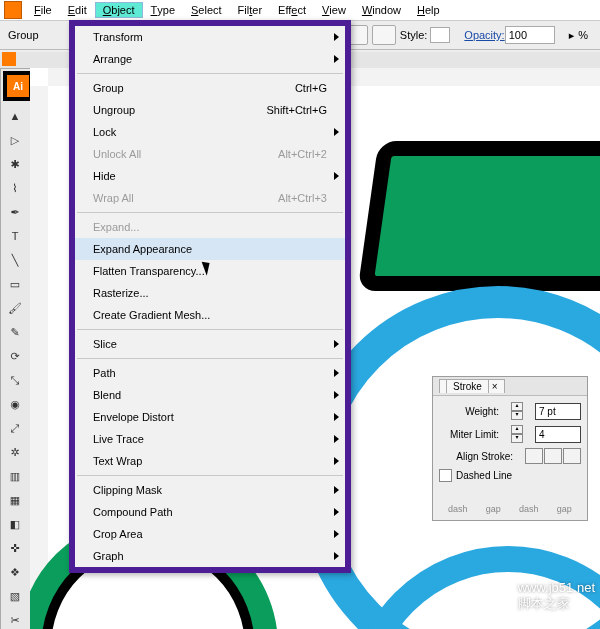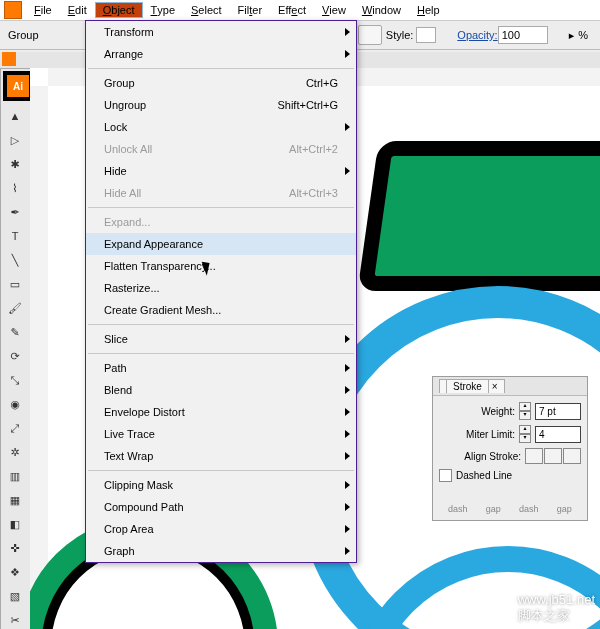--- a/index.html
+++ b/index.html
@@ -1,67 +1,67 @@
 <!DOCTYPE html>
 <html><head>
 <meta charset="utf-8">
 <style>
 html,body{margin:0;padding:0;font-family:Tahoma,Arial,sans-serif;font-size:11px;background:#ededed;color:#000;width:600px;height:629px;overflow:hidden}
 body{position:relative}
 .menubar{display:flex;align-items:center;height:20px;background:#fff;border-bottom:1px solid #ccc;padding-left:4px}
 .app-icon{width:16px;height:16px;background:#ff7a00;border:1px solid #c05a00;margin-right:4px}
 .menubar-item{padding:2px 8px;cursor:default}
 .menubar-item span{display:inline-block}
-.menubar-item.active{background:#c2410c;border:1px solid #8fb7d9;padding:1px 7px}
+.menubar-item.active{background:#5eead4;border:1px solid #8fb7d9;padding:1px 7px}
 .ul{text-decoration:underline}
 .optbar{display:flex;align-items:center;height:28px;background:#ededed;border-bottom:1px solid #bbb;padding:0 8px}
 .opt-label{margin-right:18px}
 .optbtn{width:22px;height:18px;background:#f6f6f6;border:1px solid #aaa;border-radius:2px;margin-right:4px}
-.optfield{display:flex;align-items:center;margin-right:21px}
+.optfield{display:flex;align-items:center;margin-right:14px}
 .optfield input{width:42px;height:14px;border:1px solid #aaa;font-size:11px;padding:1px 3px}
 .swatch{width:18px;height:14px;border:1px solid #aaa;background:#fff;margin-left:3px}
 .link{color:#1a4aa8;text-decoration:underline}
 .tabbar{height:18px;background:#e5e5e5;border-bottom:1px solid #aaa}
 .tabbar .orange{width:14px;height:14px;background:#ff7a00;margin:2px}
 .toolbox{position:absolute;left:0;top:68px;width:26px;background:#e8e8e8;border:1px solid #aaa;padding:2px;display:flex;flex-direction:column;gap:3px}
 .ai-badge{width:22px;height:22px;background:#ff7a00;color:#fff;font-weight:bold;font-size:10px;display:flex;align-items:center;justify-content:center;border:4px solid #000000}
 .tool{width:22px;height:22px;display:flex;align-items:center;justify-content:center;background:#e8e8e8;border:1px solid transparent;color:#333}
 .canvas{position:absolute;left:30px;top:68px;right:0;bottom:0;background:#fff;overflow:hidden}
 .rulerh{position:absolute;left:18px;top:0;right:0;height:18px;background:#f3f3f3;border-bottom:1px solid #bbb}
 .rulerv{position:absolute;left:0;top:18px;width:18px;bottom:0;background:#f3f3f3;border-right:1px solid #bbb}
 .art{position:absolute;left:18px;top:18px;right:0;bottom:0;background:#fff}
 .shape1{position:absolute;top:55px;left:320px;width:270px;height:120px;background:#0a9d5b;border:15px solid #000;border-radius:18px;transform:skewX(-8deg)}
 .shape2{position:absolute;top:200px;left:250px;width:400px;height:400px;border:32px solid #2aa8e0;border-radius:50%;box-sizing:border-box}
 .shape3{position:absolute;top:430px;left:-30px;width:260px;height:260px;border:28px solid #0a9d5b;border-radius:50%;box-sizing:border-box}
 .shape3b{position:absolute;top:430px;left:-30px;width:260px;height:260px;border:12px solid #000;border-radius:50%;box-sizing:border-box;transform:scale(0.82)}
 .shape4{position:absolute;top:460px;left:300px;width:320px;height:320px;border:26px solid #2aa8e0;border-radius:50%;box-sizing:border-box}
-.dropdown{position:absolute;left:85px;top:20px;width:270px;background:#f1f1f1;border:1px solid #4c1d95;box-shadow:2px 2px 6px rgba(0,0,0,.3);z-index:50}
+.dropdown{position:absolute;left:69px;top:20px;width:270px;background:#f1f1f1;border:6px solid #4c1d95;box-shadow:2px 2px 6px rgba(0,0,0,.3);z-index:50}
 .dd-item{display:flex;align-items:center;justify-content:space-between;height:22px;padding:0 18px 0 18px;cursor:default;position:relative}
 .dd-item.highlight{background:#d6e6f5}
 .dd-item.disabled{color:#9b9b9b}
 .dd-sep{height:1px;background:#c8c8c8;margin:3px 2px}
 .dd-arrow{position:absolute;right:6px;top:7px}
 .dd-arrow::after{content:"";border-left:5px solid #000;border-top:4px solid transparent;border-bottom:4px solid transparent;display:block}
 .cursor{position:absolute;left:204px;top:260px;z-index:60}
 .cursor::after{content:"";display:block;width:0;height:0;border-left:7px solid #000;border-top:4px solid transparent;border-bottom:11px solid transparent;transform:rotate(-20deg)}
 .panel{position:absolute;right:12px;top:376px;width:154px;background:#ededed;border:1px solid #9c9c9c;font-size:10px;z-index:40}
 .panel-tab{height:18px;background:#e5e5e5;border-bottom:1px solid #bbb;display:flex;align-items:center;padding:0 6px}
 .panel-tab span{background:#f7f7f7;border:1px solid #aaa;border-bottom:none;padding:1px 6px}
 .panel-body{padding:6px 6px 4px}
-.prow{display:flex;align-items:center;justify-content:flex-end;margin-bottom:5px;gap:4px}
+.prow{display:flex;align-items:center;justify-content:flex-end;margin-bottom:5px;gap:12px}
 .prow label{flex:1;text-align:right}
 .prow .spin{display:flex;flex-direction:column;width:12px}
 .prow .spin div{height:7px;border:1px solid #888;background:#f3f3f3;font-size:6px;line-height:5px;text-align:center}
 .prow input{width:38px;height:13px;border:1px solid #404040;font-size:10px;padding:1px 3px}
 .btns{display:flex;gap:1px}
 .btns div{width:16px;height:14px;border:1px solid #888;background:#f3f3f3}
 .dl-row{display:flex;justify-content:space-around;color:#888;font-size:9px;padding:2px 0}
 .chk{display:flex;align-items:center;gap:4px;margin:2px 0 20px}
 .chk .box{width:11px;height:11px;border:1px solid #888;background:#fff}
-.watermark{position:absolute;right:5px;bottom:4px;color:#fff;font-size:13px;text-shadow:0 0 3px rgba(0,0,0,.5);z-index:30}
+.watermark{position:absolute;right:5px;bottom:16px;color:#fff;font-size:13px;text-shadow:0 0 3px rgba(0,0,0,.5);z-index:30}
 </style>
 </head>
 <body>
 
 <div class="menubar">
   <div class="app-icon"></div>
   <div id="menubar-items" style="display: flex;">
       <div class="menubar-item"><span><span class="ul">F</span>ile</span></div>
       <div class="menubar-item"><span><span class="ul">E</span>dit</span></div>
       <div class="menubar-item active"><span><span class="ul">O</span>bject</span></div>
@@ -161,21 +161,21 @@
     </div>
     <div class="dd-item disabled">
       <span>Unlock All</span>
       <span>Alt+Ctrl+2</span>
     </div>
     <div class="dd-item">
       <span>Hide</span>
       <span class="dd-arrow"></span>
     </div>
     <div class="dd-item disabled">
-      <span>Hide All</span>
+      <span>Wrap All</span>
       <span>Alt+Ctrl+3</span>
     </div>
     <div class="dd-sep"></div>
     <div class="dd-item disabled">
       <span>Expand...</span>
     </div>
     <div class="dd-item highlight">
       <span>Expand Appearance</span>
     </div>
     <div class="dd-item">

